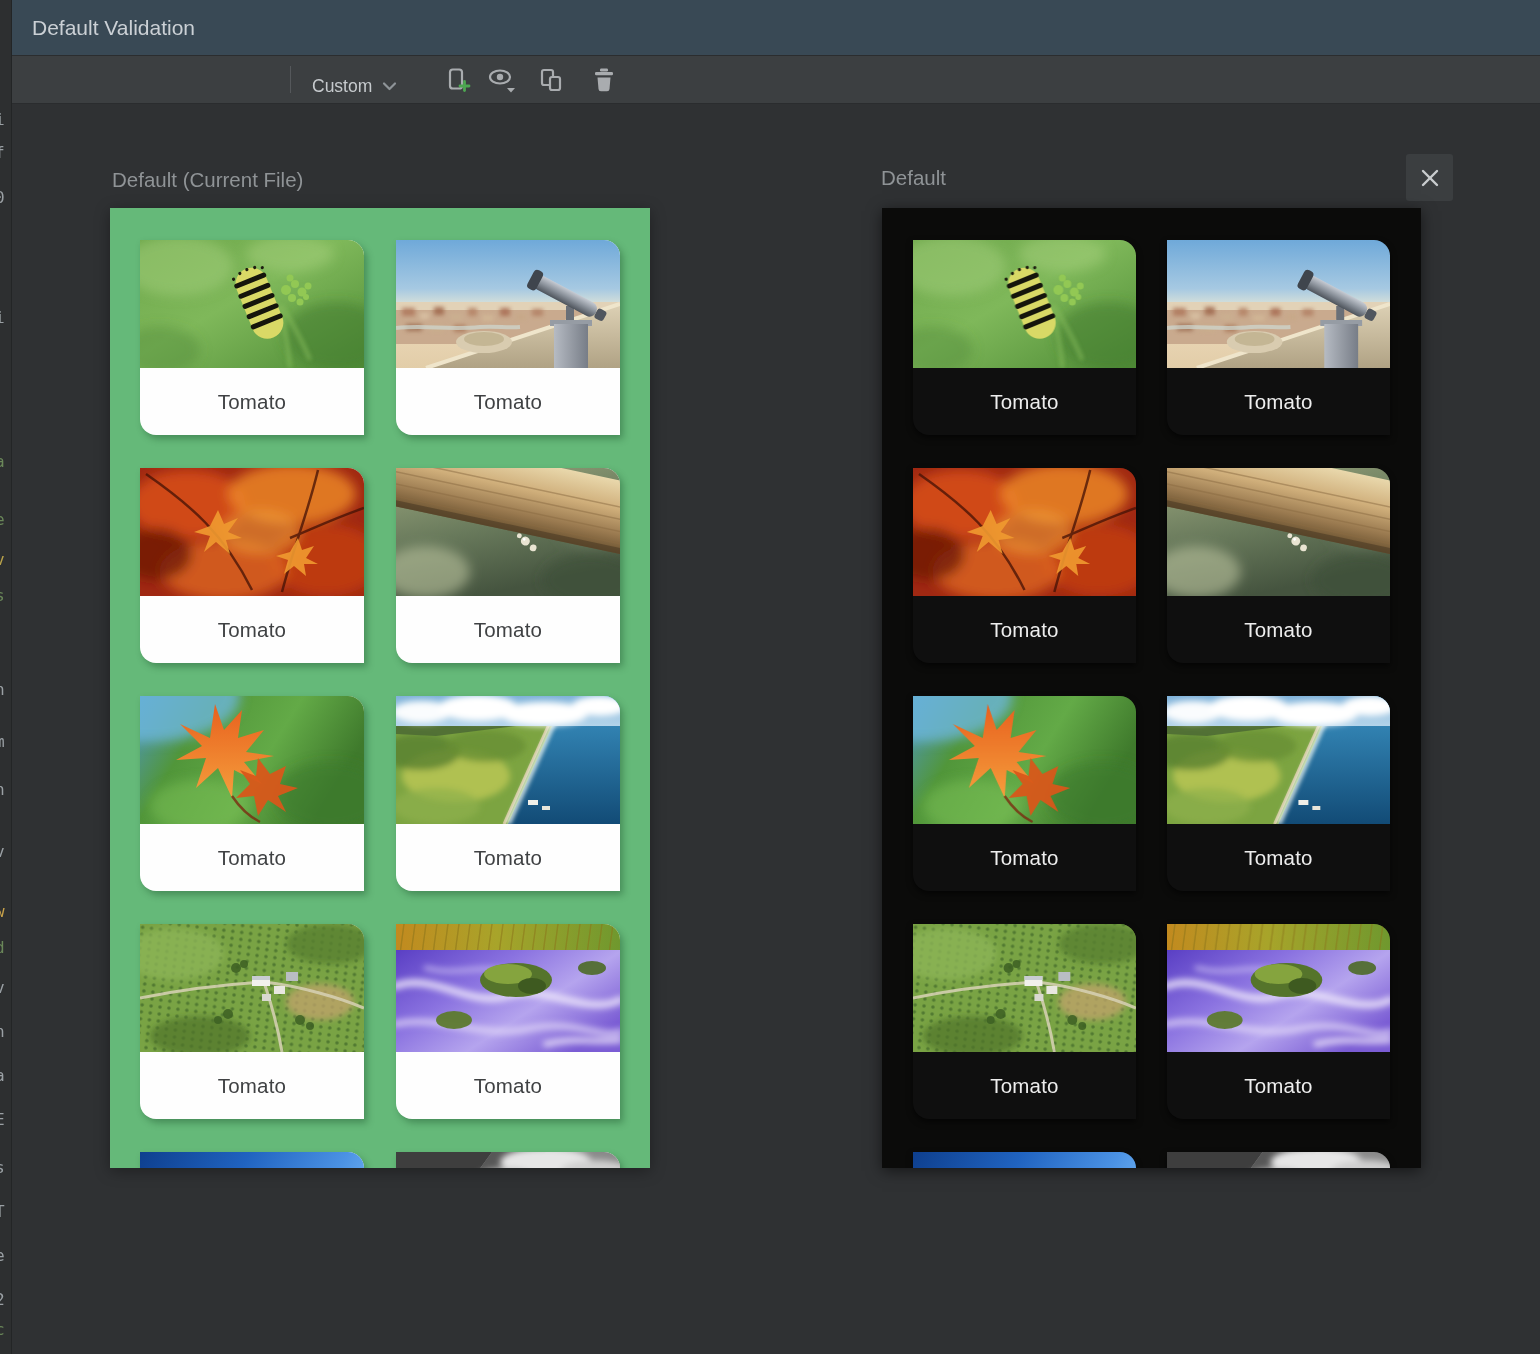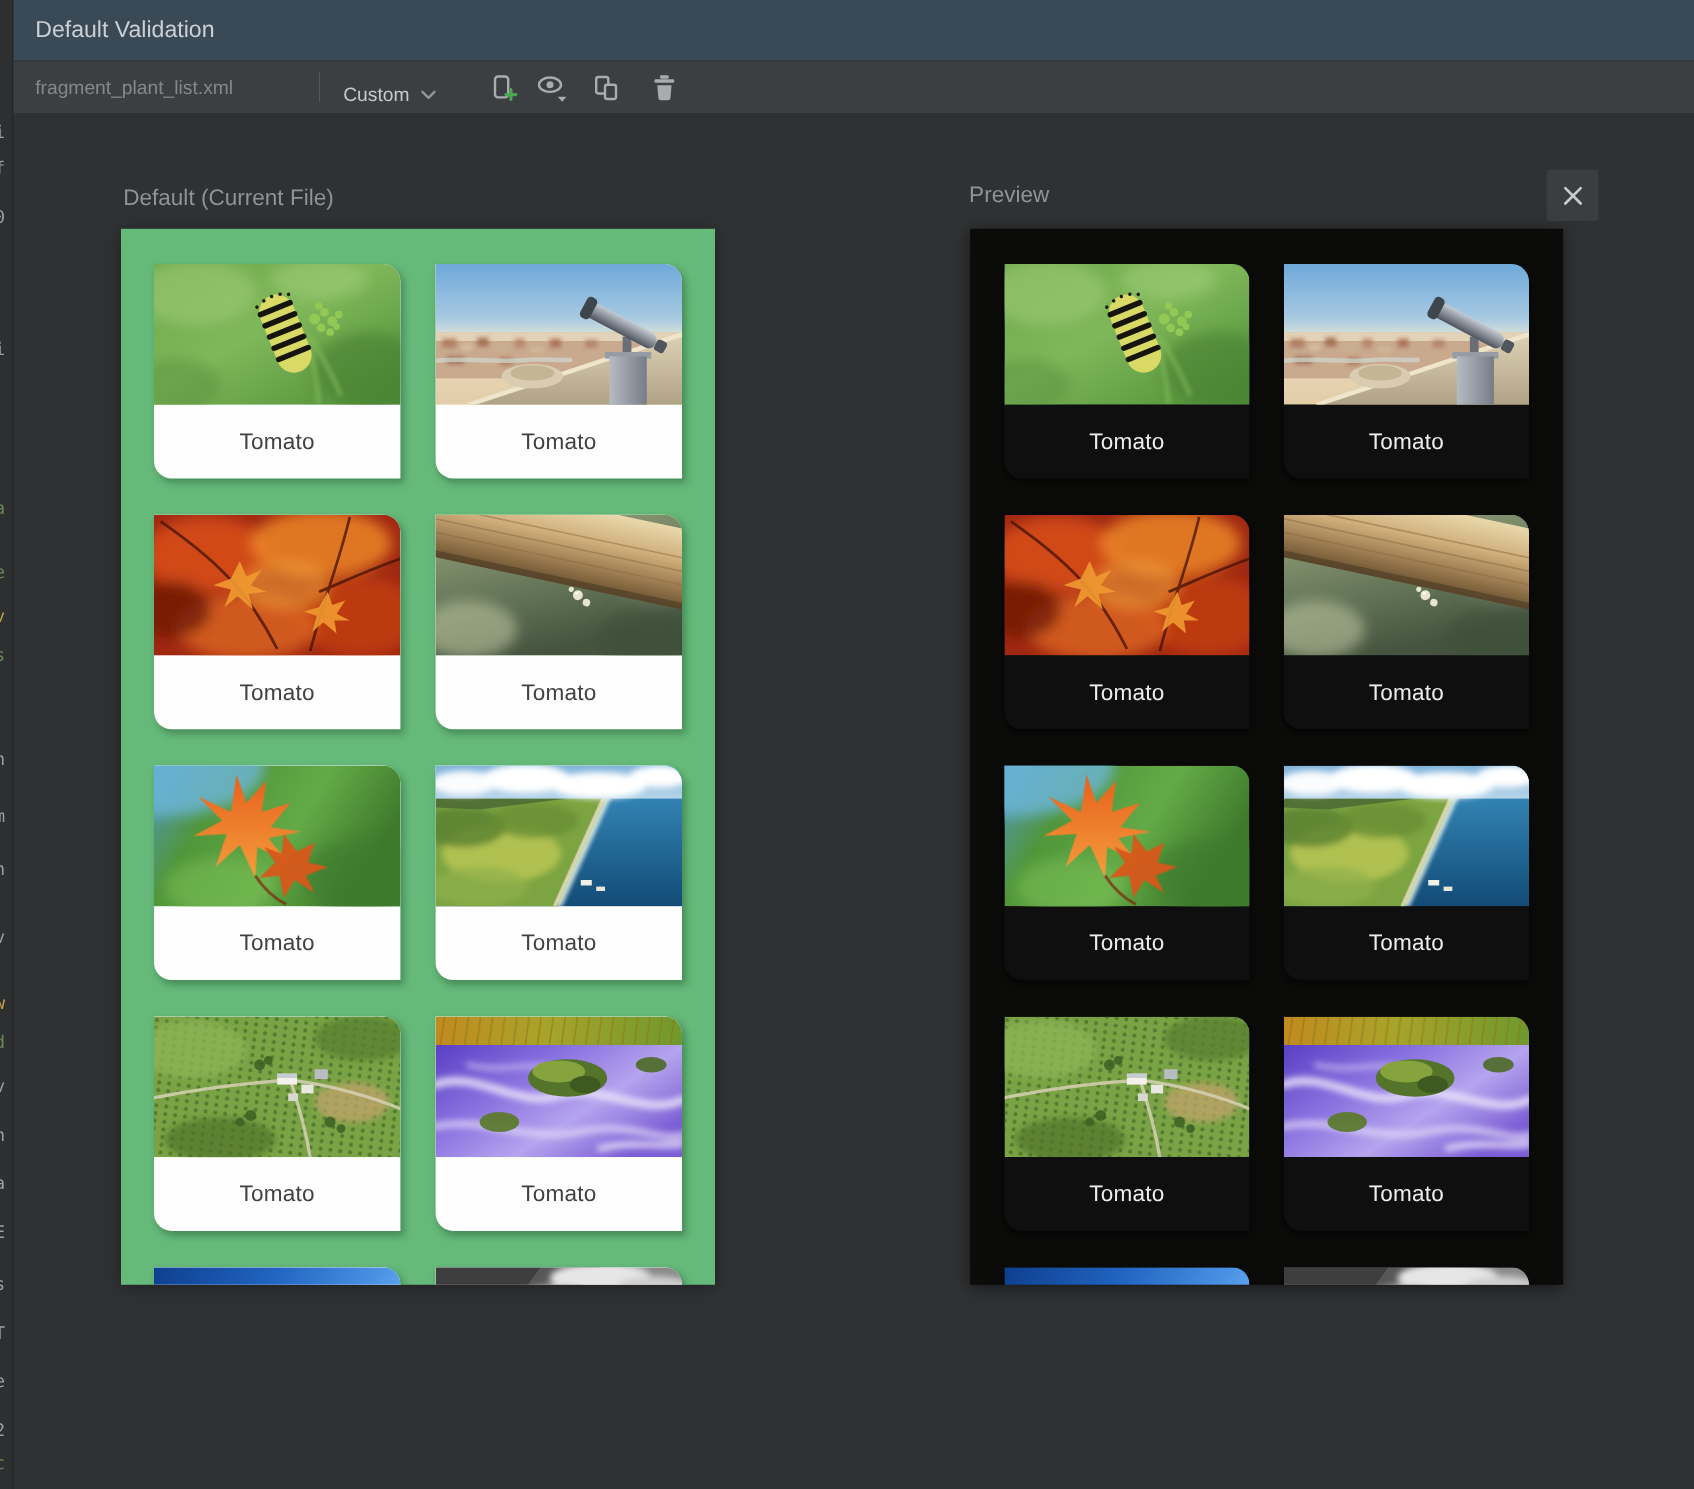--- a/index.html
+++ b/index.html
@@ -390,21 +390,20 @@
     <span style="top: 1246px; color: rgb(154, 160, 164);">e</span>
     <span style="top: 1290px; color: rgb(154, 160, 164);">2</span>
     <span style="top: 1320px; color: rgb(106, 135, 89);">c</span>
   </div>
 
 <div class="header">
   <span>Default Validation</span>
 </div>
 
 <div class="toolbar">
-  <span class="filename">fragment_plant_list.xml</span>
   <div class="tsep"></div>
   <div class="config">
     <span>Custom</span>
     <svg width="15" height="10" viewBox="0 0 15 10">
       <path d="M2,2.5 L7.5,8 L13,2.5" stroke="#8E9498" stroke-width="2.2" fill="none" stroke-linecap="round" stroke-linejoin="round"></path>
     </svg>
   </div>
   <div class="tool-btn" id="btn-add">
     <svg width="27" height="27" viewBox="0 0 27 27">
       <rect x="5" y="2.5" width="12" height="19" rx="2.8" fill="none" stroke="#A9ACAF" stroke-width="2.2"></rect>
@@ -509,21 +508,21 @@
     </div>
     <div class="card">
       <div class="card-img">
         <svg viewBox="0 0 224 128" preserveAspectRatio="none">
           <use href="#img-grayscale-clouds"></use>
         </svg>
       </div>
     </div>
   </div>
 
-<div class="plabel" id="lbl-preview">Preview</div>
+<div class="plabel" id="lbl-preview">Default</div>
 <button class="close-btn">
   <svg width="22" height="22" viewBox="0 0 22 22">
     <line x1="4" y1="4" x2="18" y2="18" stroke="#C9CCCE" stroke-width="2.4" stroke-linecap="round"></line>
     <line x1="18" y1="4" x2="4" y2="18" stroke="#C9CCCE" stroke-width="2.4" stroke-linecap="round"></line>
   </svg>
 </button>
 <div class="panel" id="panel-preview">
     <div class="card">
       <div class="card-img">
         <svg viewBox="0 0 224 128" preserveAspectRatio="none">

